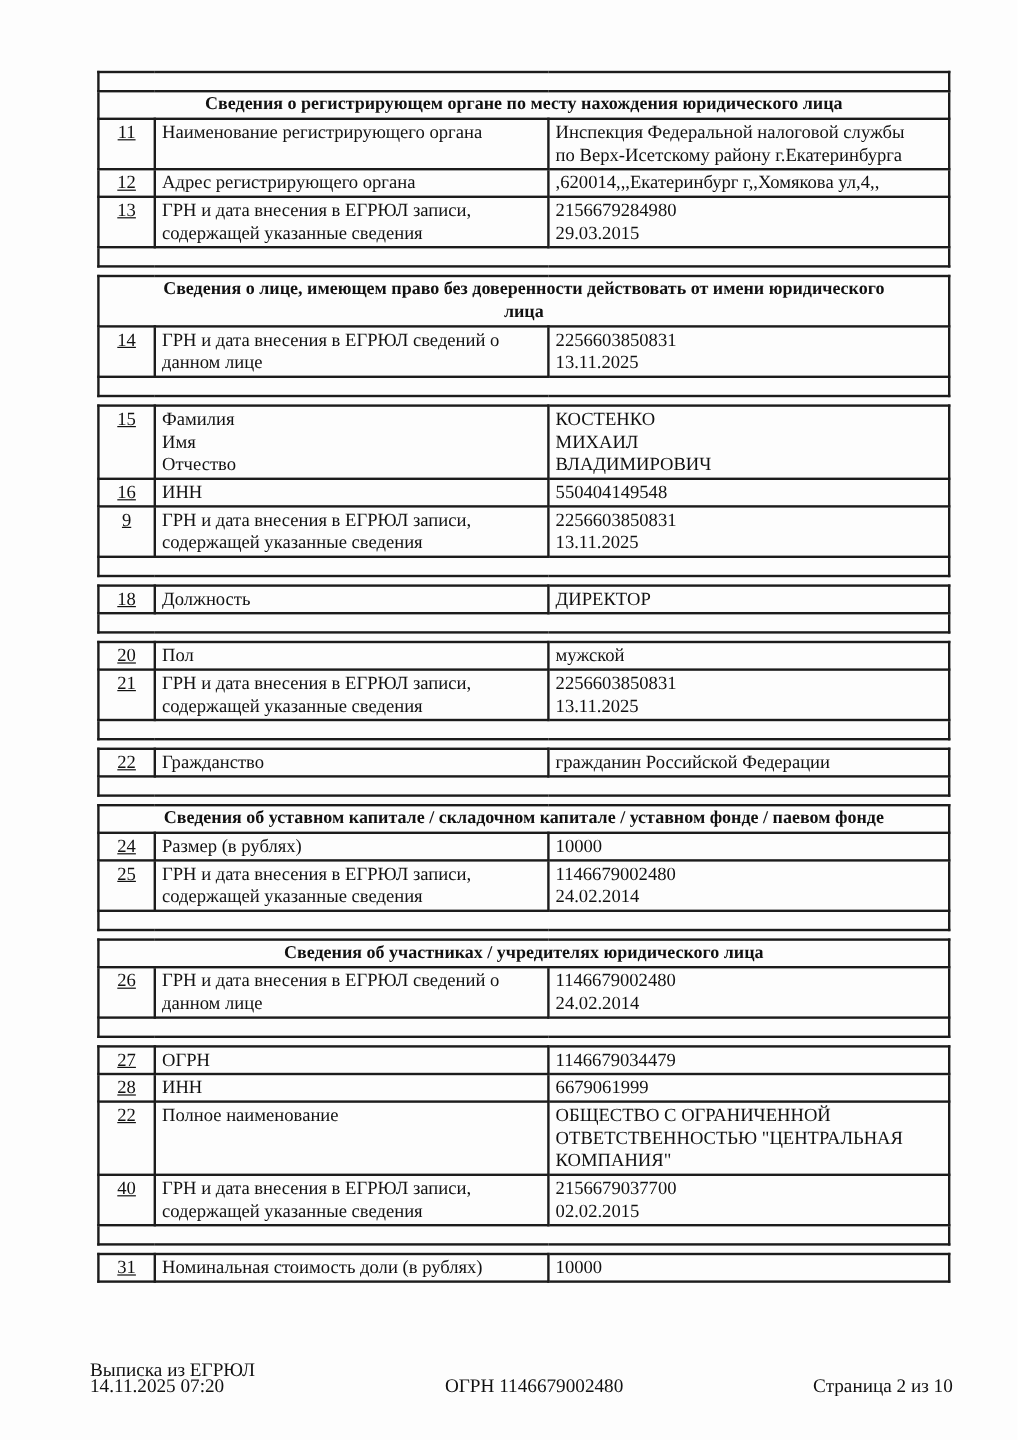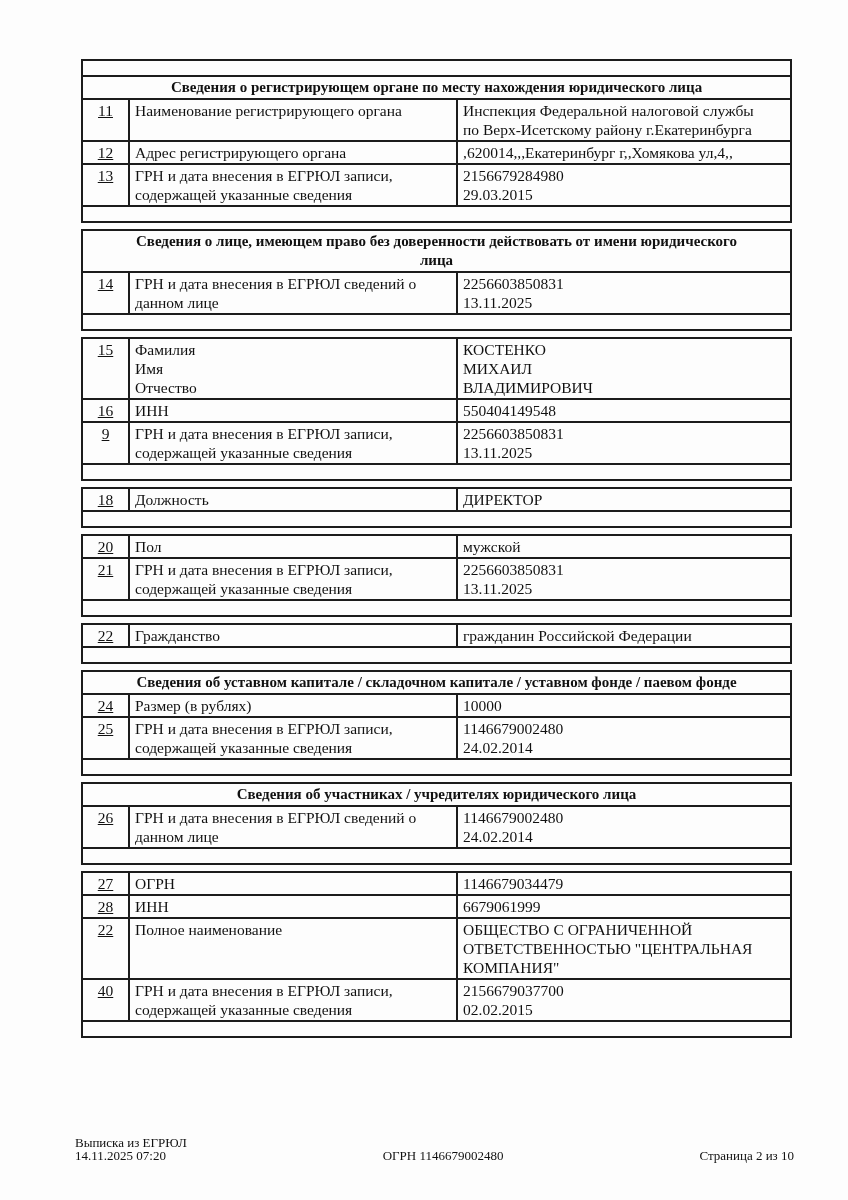--- a/index.html
+++ b/index.html
@@ -24,21 +24,21 @@
   tr.hdr td {
     text-align:center; font-weight:bold; font-size:15px;
     padding:1px 6px;
   }
   td.num { text-align:center; padding:1px 2px;text-decoration:underline; }
   tr.spacer td { height:14px; padding:0; }
   .footer {
     position:absolute; left:0; top:1136px; width:848px;
     box-sizing:border-box; padding:0 54px 0 75px;
     display:flex; justify-content:space-between; align-items:flex-end;
-    font-size:13px; line-height:13px; color:#111;
+    font-size:16px; line-height:13px; color:#111;
   }
   .f-left div { white-space:nowrap; }
 </style>
 </head>
 <body>
 
 <div class="page">
   <div class="doc">
 
     <table class="block">
@@ -278,20 +278,34 @@
 содержащей указанные сведения</td>
           <td class="val">2156679037700
 02.02.2015</td>
         </tr>
         <tr class="spacer">
             <td colspan="3"></td>
           </tr>
       </tbody>
     </table>
 
+    <table class="block">
+      <colgroup>
+          <col class="c1">
+          <col class="c2">
+          <col class="c3">
+        </colgroup>
+      <tbody>
+        <tr>
+          <td class="num">31</td>
+          <td class="lbl">Номинальная стоимость доли (в рублях)</td>
+          <td class="val">10000</td>
+        </tr>
+      </tbody>
+    </table>
 
   </div>
 
   <div class="footer">
     <div class="f-left">
       <div>Выписка из ЕГРЮЛ</div>
       <div>14.11.2025 07:20</div>
     </div>
     <div>ОГРН 1146679002480</div>
     <div>Страница 2 из 10</div>

